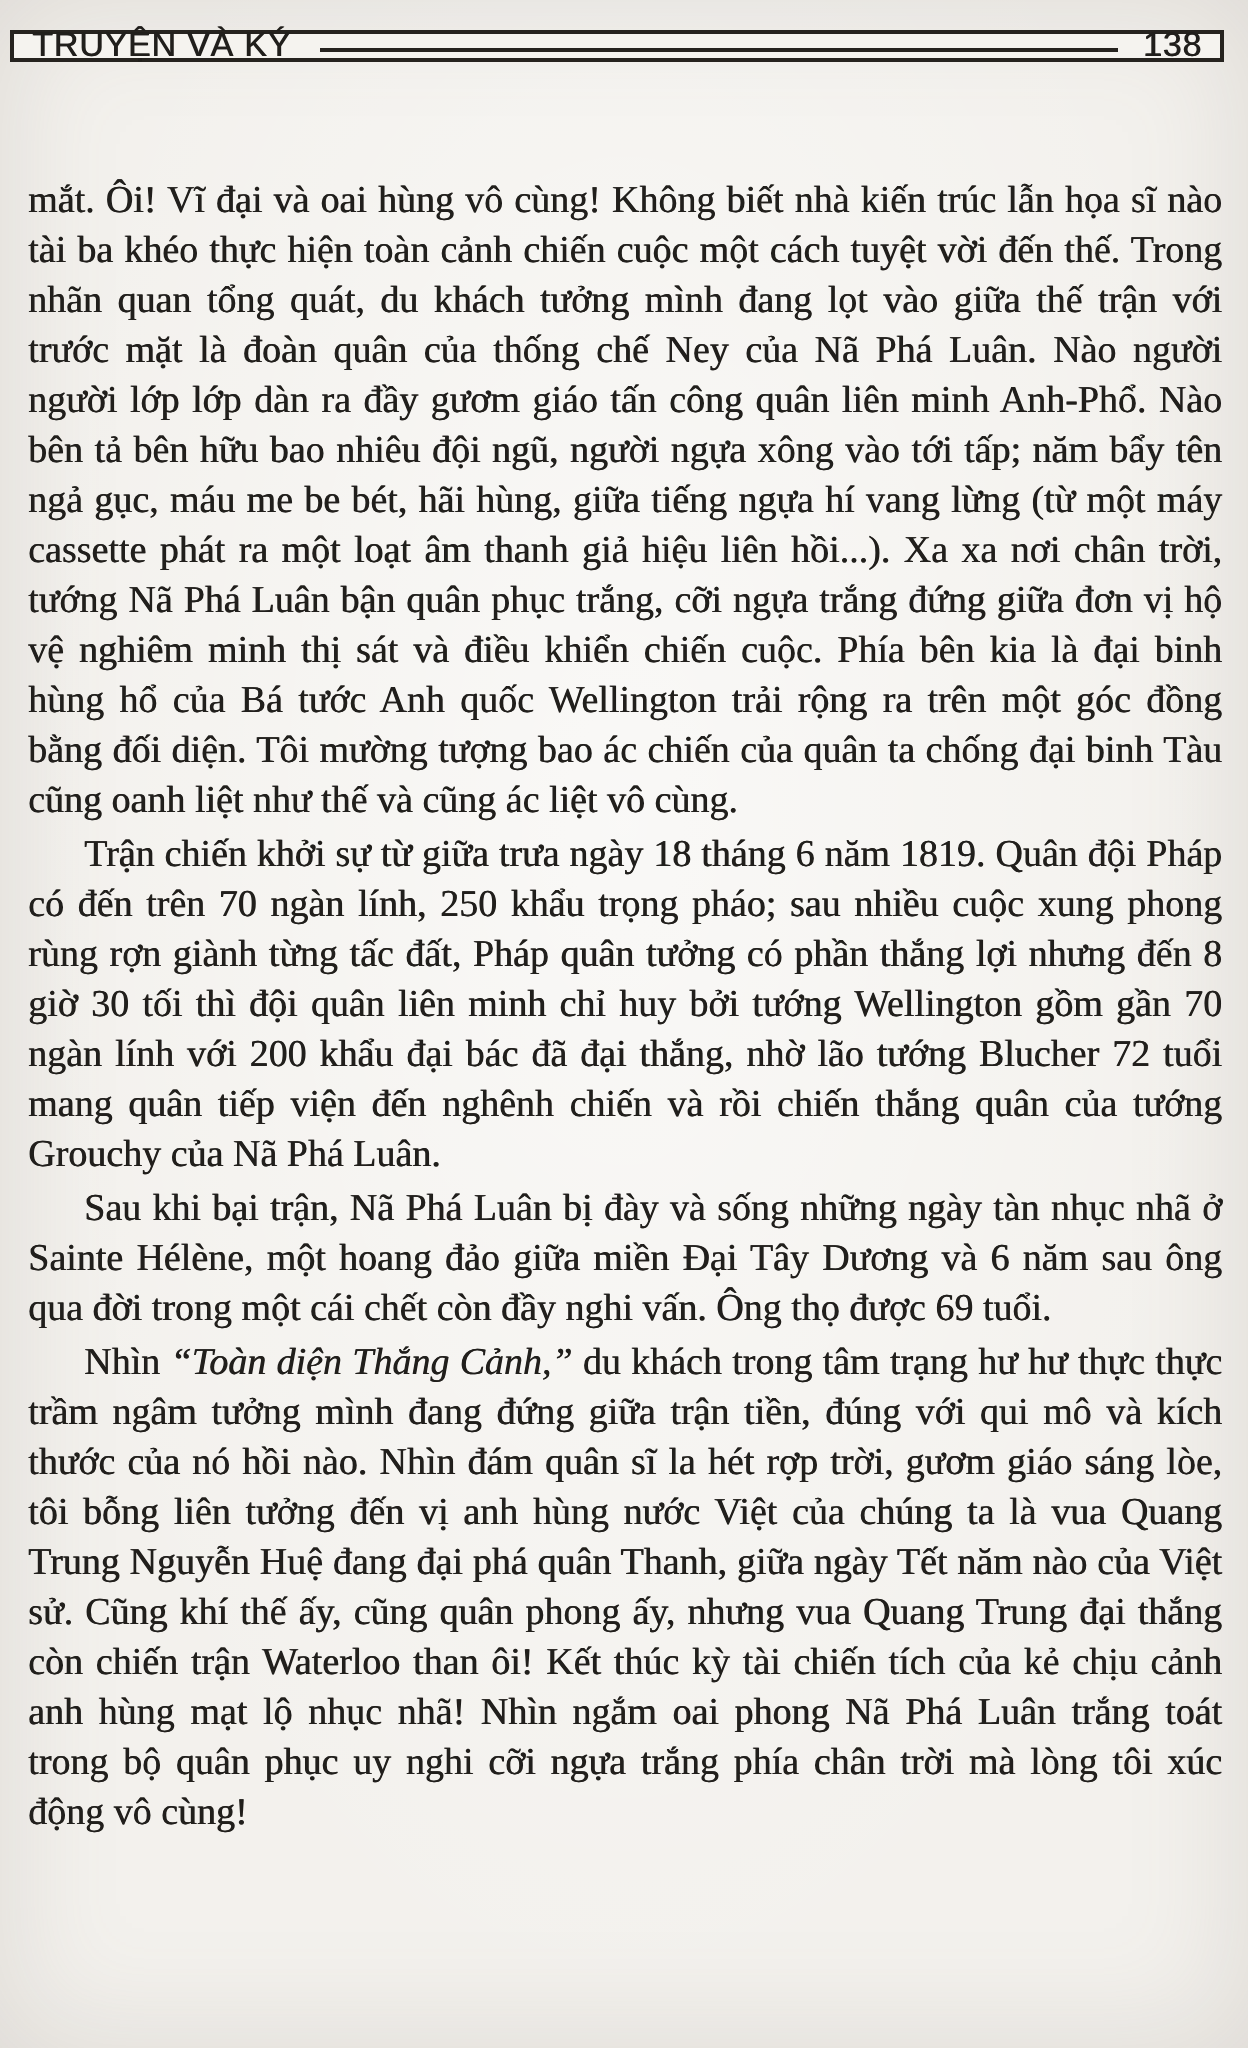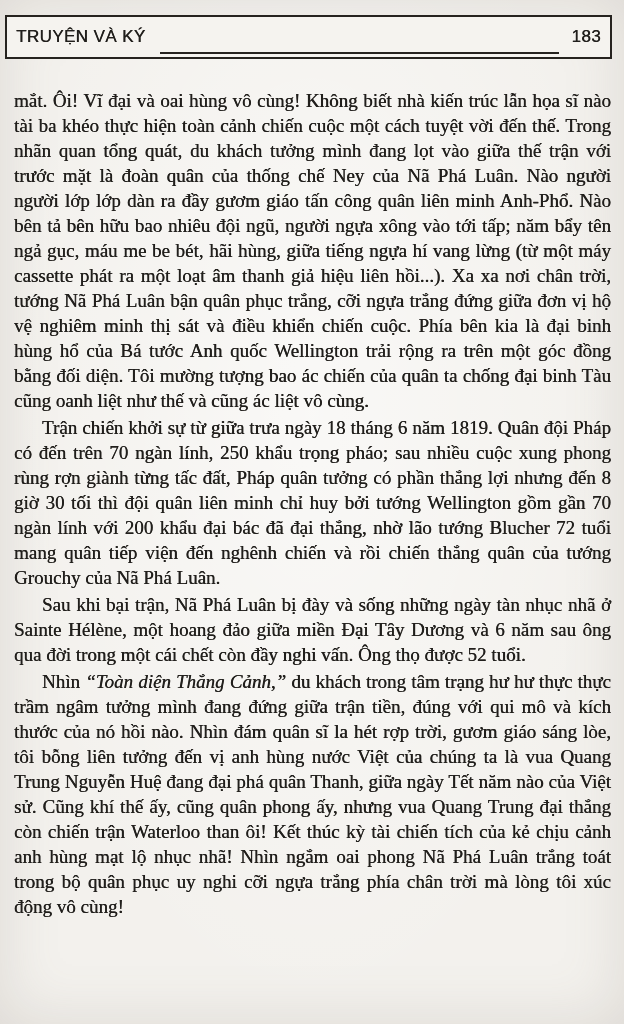--- a/index.html
+++ b/index.html
@@ -21,21 +21,21 @@
     background:
       radial-gradient(ellipse at 50% 40%, rgba(255,255,255,0.55) 0%, rgba(255,255,255,0) 70%),
       #f3f1ed;
     box-shadow: inset 0 0 60px rgba(120,112,100,0.18);
   }
   .running-head {
     position: absolute;
     left: 5px;
     top: 15px;
     width: 607px;
-    height: 44px;
+    height: 16px;
     box-sizing: border-box;
     border: 2px solid #26231f;
     display: flex;
     align-items: center;
     padding: 0 9px;
     font-family: "Liberation Sans", sans-serif;
     font-size: 17px;
     letter-spacing: 0.4px;
     color: #211f1c;
     background: #f5f3ef;
@@ -78,23 +78,23 @@
   }
 </style>
 </head>
 <body>
 
 <div class="page">
 
   <header class="running-head">
     <span class="title">TRUYỆN VÀ KÝ</span>
     <span class="head-rule"></span>
-    <span class="page-num">183</span>
+    <span class="page-num">138</span>
   </header>
 
   <main class="body-text" id="body-text">
       <p class=""><span>mắt. Ôi! Vĩ đại và oai hùng vô cùng! Không biết nhà kiến trúc lẫn họa sĩ nào tài ba khéo thực hiện toàn cảnh chiến cuộc một cách tuyệt vời đến thế. Trong nhãn quan tổng quát, du khách tưởng mình đang lọt vào giữa thế trận với trước mặt là đoàn quân của thống chế Ney của Nã Phá Luân. Nào người người lớp lớp dàn ra đầy gươm giáo tấn công quân liên minh Anh-Phổ. Nào bên tả bên hữu bao nhiêu đội ngũ, người ngựa xông vào tới tấp; năm bẩy tên ngả gục, máu me be bét, hãi hùng, giữa tiếng ngựa hí vang lừng (từ một máy cassette phát ra một loạt âm thanh giả hiệu liên hồi...). Xa xa nơi chân trời, tướng Nã Phá Luân bận quân phục trắng, cỡi ngựa trắng đứng giữa đơn vị hộ vệ nghiêm minh thị sát và điều khiển chiến cuộc. Phía bên kia là đại binh hùng hổ của Bá tước Anh quốc Wellington trải rộng ra trên một góc đồng bằng đối diện. Tôi mường tượng bao ác chiến của quân ta chống đại binh Tàu cũng oanh liệt như thế và cũng ác liệt vô cùng.</span></p>
       <p class="indent"><span>Trận chiến khởi sự từ giữa trưa ngày 18 tháng 6 năm 1819. Quân đội Pháp có đến trên 70 ngàn lính, 250 khẩu trọng pháo; sau nhiều cuộc xung phong rùng rợn giành từng tấc đất, Pháp quân tưởng có phần thắng lợi nhưng đến 8 giờ 30 tối thì đội quân liên minh chỉ huy bởi tướng Wellington gồm gần 70 ngàn lính với 200 khẩu đại bác đã đại thắng, nhờ lão tướng Blucher 72 tuổi mang quân tiếp viện đến nghênh chiến và rồi chiến thắng quân của tướng Grouchy của Nã Phá Luân.</span></p>
-      <p class="indent"><span>Sau khi bại trận, Nã Phá Luân bị đày và sống những ngày tàn nhục nhã ở Sainte Hélène, một hoang đảo giữa miền Đại Tây Dương và 6 năm sau ông qua đời trong một cái chết còn đầy nghi vấn. Ông thọ được 52 tuổi.</span></p>
+      <p class="indent"><span>Sau khi bại trận, Nã Phá Luân bị đày và sống những ngày tàn nhục nhã ở Sainte Hélène, một hoang đảo giữa miền Đại Tây Dương và 6 năm sau ông qua đời trong một cái chết còn đầy nghi vấn. Ông thọ được 69 tuổi.</span></p>
       <p class="indent"><span>Nhìn </span><em>“Toàn diện Thắng Cảnh,”</em><span> du khách trong tâm trạng hư hư thực thực trầm ngâm tưởng mình đang đứng giữa trận tiền, đúng với qui mô và kích thước của nó hồi nào. Nhìn đám quân sĩ la hét rợp trời, gươm giáo sáng lòe, tôi bỗng liên tưởng đến vị anh hùng nước Việt của chúng ta là vua Quang Trung Nguyễn Huệ đang đại phá quân Thanh, giữa ngày Tết năm nào của Việt sử. Cũng khí thế ấy, cũng quân phong ấy, nhưng vua Quang Trung đại thắng còn chiến trận Waterloo than ôi! Kết thúc kỳ tài chiến tích của kẻ chịu cảnh anh hùng mạt lộ nhục nhã! Nhìn ngắm oai phong Nã Phá Luân trắng toát trong bộ quân phục uy nghi cỡi ngựa trắng phía chân trời mà lòng tôi xúc động vô cùng!</span></p>
     </main>
 
 </div>
 
 </body></html>

